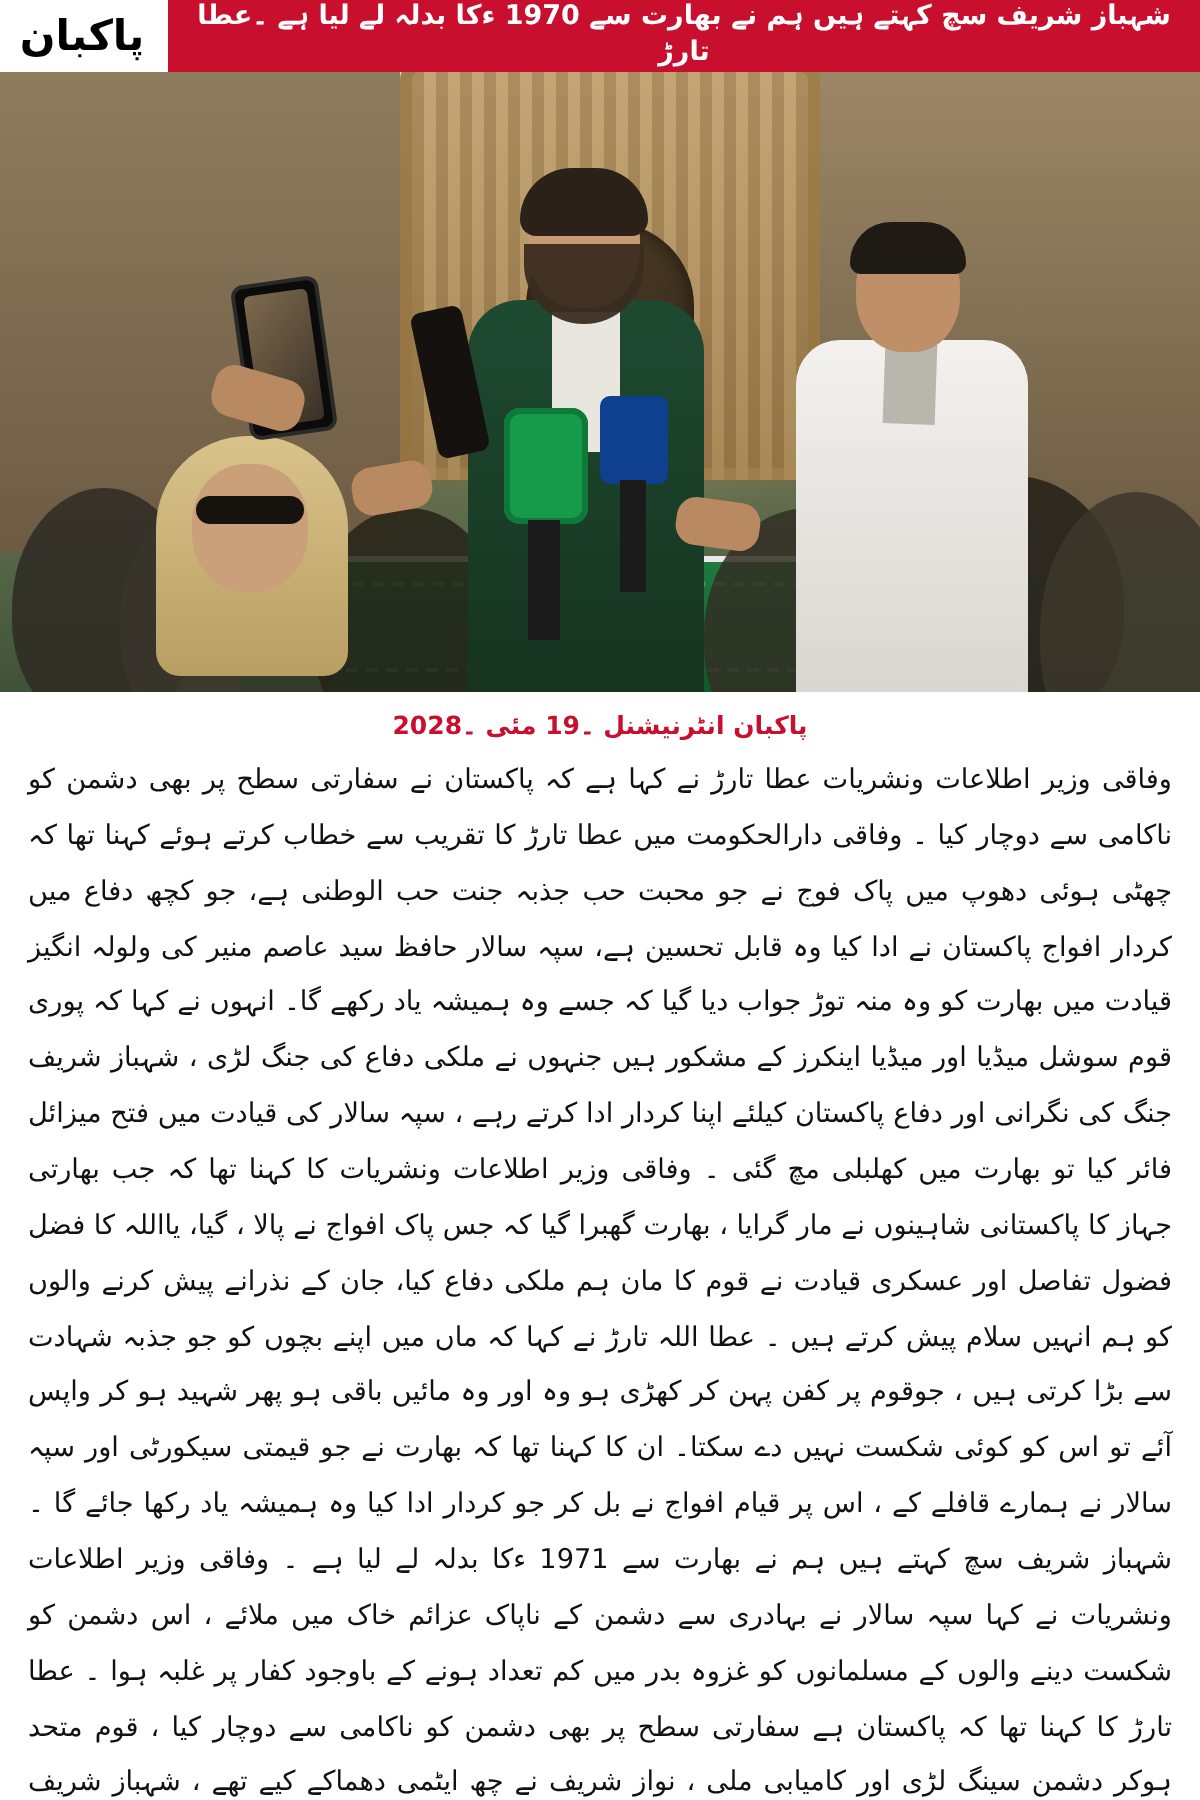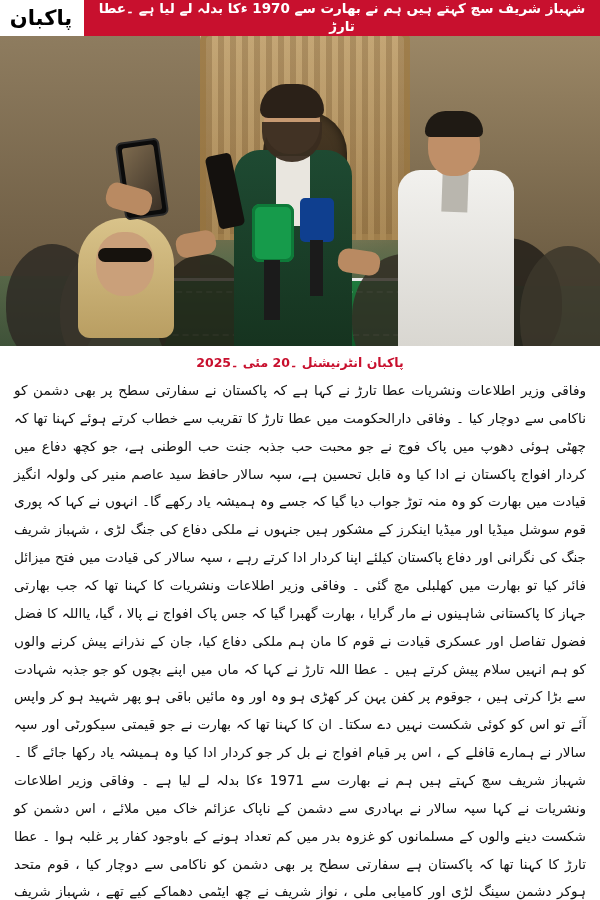--- a/index.html
+++ b/index.html
@@ -326,17 +326,17 @@
       <div class="mic-green"></div>
       <div class="mic-blue"></div>
       <div class="phone"></div>
 
       <div class="hand" style="left:106px; top:150px; width:46px; height:26px; transform:rotate(16deg);"></div>
       <div class="hand" style="left:176px; top:196px; width:40px; height:24px; transform:rotate(-10deg);"></div>
       <div class="hand" style="left:338px; top:214px; width:42px; height:24px; transform:rotate(8deg);"></div>
     </div>
   </div>
 
-  <div class="byline">پاکبان انٹرنیشنل ۔20 مئی ۔2025</div>
+  <div class="byline">پاکبان انٹرنیشنل ۔19 مئی ۔2028</div>
 
   <div class="body-text">وفاقی وزیر اطلاعات ونشریات عطا تارڑ نے کہا ہے کہ پاکستان نے سفارتی سطح پر بھی دشمن کو ناکامی سے دوچار کیا ۔ وفاقی دارالحکومت میں عطا تارڑ کا تقریب سے خطاب کرتے ہوئے کہنا تھا کہ چھٹی ہوئی دھوپ میں پاک فوج نے جو محبت حب جذبہ جنت حب الوطنی ہے، جو کچھ دفاع میں کردار افواج پاکستان نے ادا کیا وہ قابل تحسین ہے، سپہ سالار حافظ سید عاصم منیر کی ولولہ انگیز قیادت میں بھارت کو وہ منہ توڑ جواب دیا گیا کہ جسے وہ ہمیشہ یاد رکھے گا۔ انہوں نے کہا کہ پوری قوم سوشل میڈیا اور میڈیا اینکرز کے مشکور ہیں جنہوں نے ملکی دفاع کی جنگ لڑی ، شہباز شریف جنگ کی نگرانی اور دفاع پاکستان کیلئے اپنا کردار ادا کرتے رہے ، سپہ سالار کی قیادت میں فتح میزائل فائر کیا تو بھارت میں کھلبلی مچ گئی ۔ وفاقی وزیر اطلاعات ونشریات کا کہنا تھا کہ جب بھارتی جہاز کا پاکستانی شاہینوں نے مار گرایا ، بھارت گھبرا گیا کہ جس پاک افواج نے پالا ، گیا، یااللہ کا فضل فضول تفاصل اور عسکری قیادت نے قوم کا مان ہم ملکی دفاع کیا، جان کے نذرانے پیش کرنے والوں کو ہم انہیں سلام پیش کرتے ہیں ۔ عطا اللہ تارڑ نے کہا کہ ماں میں اپنے بچوں کو جو جذبہ شہادت سے بڑا کرتی ہیں ، جوقوم پر کفن پہن کر کھڑی ہو وہ اور وہ مائیں باقی ہو پھر شہید ہو کر واپس آئے تو اس کو کوئی شکست نہیں دے سکتا۔ ان کا کہنا تھا کہ بھارت نے جو قیمتی سیکورٹی اور سپہ سالار نے ہمارے قافلے کے ، اس پر قیام افواج نے بل کر جو کردار ادا کیا وہ ہمیشہ یاد رکھا جائے گا ۔ شہباز شریف سچ کہتے ہیں ہم نے بھارت سے 1971 ءکا بدلہ لے لیا ہے ۔ وفاقی وزیر اطلاعات ونشریات نے کہا سپہ سالار نے بہادری سے دشمن کے ناپاک عزائم خاک میں ملائے ، اس دشمن کو شکست دینے والوں کے مسلمانوں کو غزوہ بدر میں کم تعداد ہونے کے باوجود کفار پر غلبہ ہوا ۔ عطا تارڑ کا کہنا تھا کہ پاکستان ہے سفارتی سطح پر بھی دشمن کو ناکامی سے دوچار کیا ، قوم متحد ہوکر دشمن سینگ لڑی اور کامیابی ملی ، نواز شریف نے چھ ایٹمی دھماکے کیے تھے ، شہباز شریف دور میں بھارت کے 6 جہاز گرائے گئے ۔ انہوں نے مزید کہا کہ دوست ممالک کا ساتھ دینے پر شکر گزار ہیں ، معاشی ترقی کے سفر کو بڑھائیں گے ، معاشی میدان میں بھی دشمن کو شکست دیں گے ، دشمن نے امن کا ہمیں قصوری سمجھا تو پھر بھرپور جواب دیا جا چکا ہے ۔ اب بات ہو گی کشمیر پر ہو گی ، معاشی ترقی پر بات ہو گی ، اڑان پاکستان کی بات ہو گی ، امریکی صدر ڈونلڈ ٹرمپ ، سعودی عرب ، ایران اور آذربائیجان نے اپنا کردار ادا کیا ۔</div>
 
 </div>
 
 </body></html>

